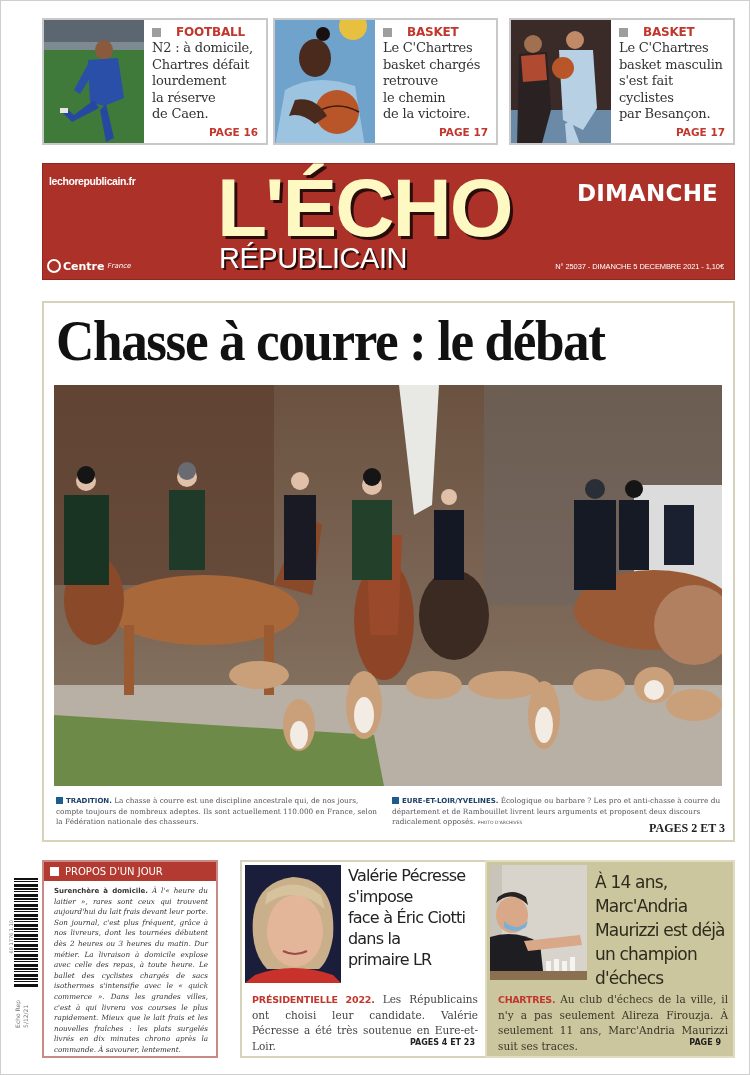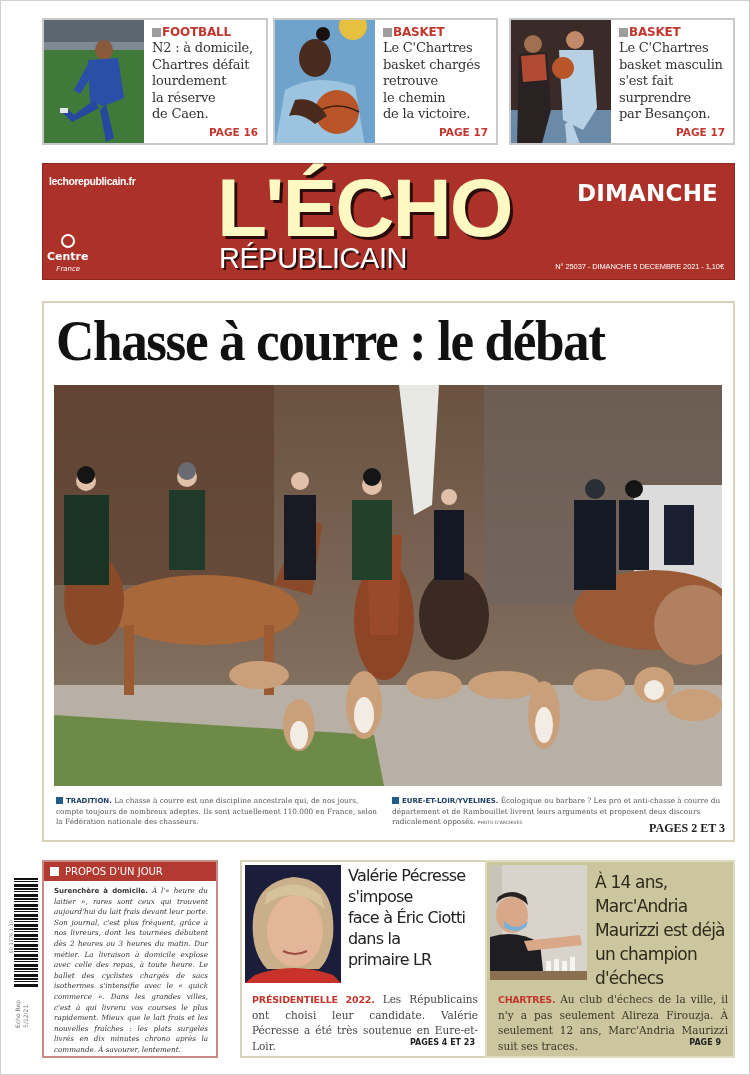--- a/index.html
+++ b/index.html
@@ -4,29 +4,29 @@
 <style>
   * { box-sizing: border-box; margin: 0; padding: 0; }
   html, body { width: 750px; height: 1075px; background: #ffffff; overflow: hidden; }
   body { position: relative; font-family: "DejaVu Serif", serif; color: #222; }
   .page-frame { position: absolute; left: 0; top: 0; width: 750px; height: 1075px; border: 1px solid #cfcfcf; }
 
   
   .teaser { position: absolute; top: 18px; height: 127px; border: 2px solid #c9c9c9; background: #fff; display: flex; }
   .teaser .photo { width: 100px; height: 100%; flex: none; position: relative; overflow: hidden; }
   .teaser .txt { flex: 1; padding: 5px 6px 4px 8px; position: relative; }
-  .teaser .kicker { font-family: "DejaVu Sans", sans-serif; font-weight: bold; font-size: 12px; color: #c2372d; display: flex; align-items: center; gap: 1px; letter-spacing: -0.2px; }
+  .teaser .kicker { font-family: "DejaVu Sans", sans-serif; font-weight: bold; font-size: 12px; color: #c2372d; display: flex; align-items: center; gap: 15px; letter-spacing: -0.2px; }
   .teaser .kicker .sq { width: 9px; height: 9px; background: #9e9e9e; display: inline-block; }
   .teaser .head { font-family: "DejaVu Serif", serif; font-size: 13px; line-height: 16.5px; color: #333; margin-top: 1px; letter-spacing: -0.2px; }
   .teaser .pg { position: absolute; right: 8px; bottom: 5px; font-family: "DejaVu Sans", sans-serif; font-weight: bold; font-size: 10.5px; color: #c2372d; }
 
   
   .masthead { position: absolute; left: 42px; top: 163px; width: 693px; height: 117px; background: #ab3129; border: 1px solid #8f2620; }
   .mh-url { position: absolute; left: 6px; top: 11px; font-family: "Liberation Sans", sans-serif; font-weight: bold; font-size: 10.5px; color: #fff; letter-spacing: -0.4px; }
-  .mh-logo { position: absolute; left: 4px; bottom: 6px; display: flex; align-items: center; gap: 2px; color: #fff; font-family: "DejaVu Sans", sans-serif; font-weight: bold; font-size: 11px; flex-direction: column; }
+  .mh-logo { position: absolute; left: 4px; bottom: 6px; display: flex; align-items: center; gap: 2px; color: #fff; font-family: "DejaVu Sans", sans-serif; font-weight: bold; font-size: 11px; }
   .mh-logo .cf-mark { width: 14px; height: 14px; border-radius: 50%; border: 2px solid #fff; display: inline-block; position: relative; }
   .mh-logo .small { font-weight: normal; font-size: 7px; font-style: italic; margin-left: 1px; }
   .mh-title { position: absolute; left: 174px; top: 4px; font-family: "Liberation Sans", sans-serif; font-weight: bold; color: #fef9c3; font-size: 82px; line-height: 80px; letter-spacing: -2px; text-shadow: 3px 3px 0 #2a0d0b; }
   .mh-sub { position: absolute; left: 176px; top: 78px; font-family: "Liberation Sans", sans-serif; color: #fff; font-size: 29px; letter-spacing: -0.5px; text-shadow: 2px 2px 0 #2a0d0b; }
   .mh-day { position: absolute; right: 16px; top: 16px; font-family: "DejaVu Sans", sans-serif; font-weight: bold; color: #fff; font-size: 23px; letter-spacing: 0.2px; }
   .mh-issue { position: absolute; right: 10px; bottom: 8px; font-family: "Liberation Sans", sans-serif; color: #fff; font-size: 7.5px; letter-spacing: -0.1px; }
 
   
   .main-box { position: absolute; left: 42px; top: 301px; width: 693px; height: 541px; border: 2px solid #d7d3ba; background: #fff; }
   .main-title { position: absolute; left: 12px; top: 6px; font-family: "Liberation Serif", serif; font-weight: bold; font-size: 56px; letter-spacing: -1.5px; color: #111; transform: scaleX(0.95); transform-origin: left top; }
@@ -147,21 +147,21 @@
   </div>
   <div class="txt">
     <div class="kicker">
         <span class="sq"></span>
         <span>BASKET</span>
       </div>
     <div class="head">
       <div>Le C'Chartres</div>
       <div>basket masculin</div>
       <div>s'est fait</div>
-      <div>surprendre</div>
+      <div>cyclistes</div>
       <div>par Besançon.</div>
     </div>
     <div class="pg">PAGE 17</div>
   </div>
 </div>
 
 <div class="masthead">
   <div class="mh-url">lechorepublicain.fr</div>
   <div class="mh-title">L'ÉCHO</div>
   <div class="mh-sub">RÉPUBLICAIN</div>
@@ -319,16 +319,16 @@
   </div>
   <div class="chess-head">
     <div>À 14 ans,</div>
     <div>Marc'Andria</div>
     <div>Maurizzi est déjà</div>
     <div>un champion</div>
     <div>d'échecs</div>
   </div>
   <div class="chess-text">
     <span class="lbl">CHARTRES.</span>
-    <span>Au club d'échecs de la ville, il n'y a pas seulement Alireza Firouzja. À seulement 12 ans, Marc'Andria Maurizzi suit ses traces.</span>
+    <span>Au club d'échecs de la ville, il n'y a pas seulement Alireza Firouzja. À seulement 11 ans, Marc'Andria Maurizzi suit ses traces.</span>
   </div>
   <div class="chess-pg">PAGE 9</div>
 </div>
 
 </body></html>

